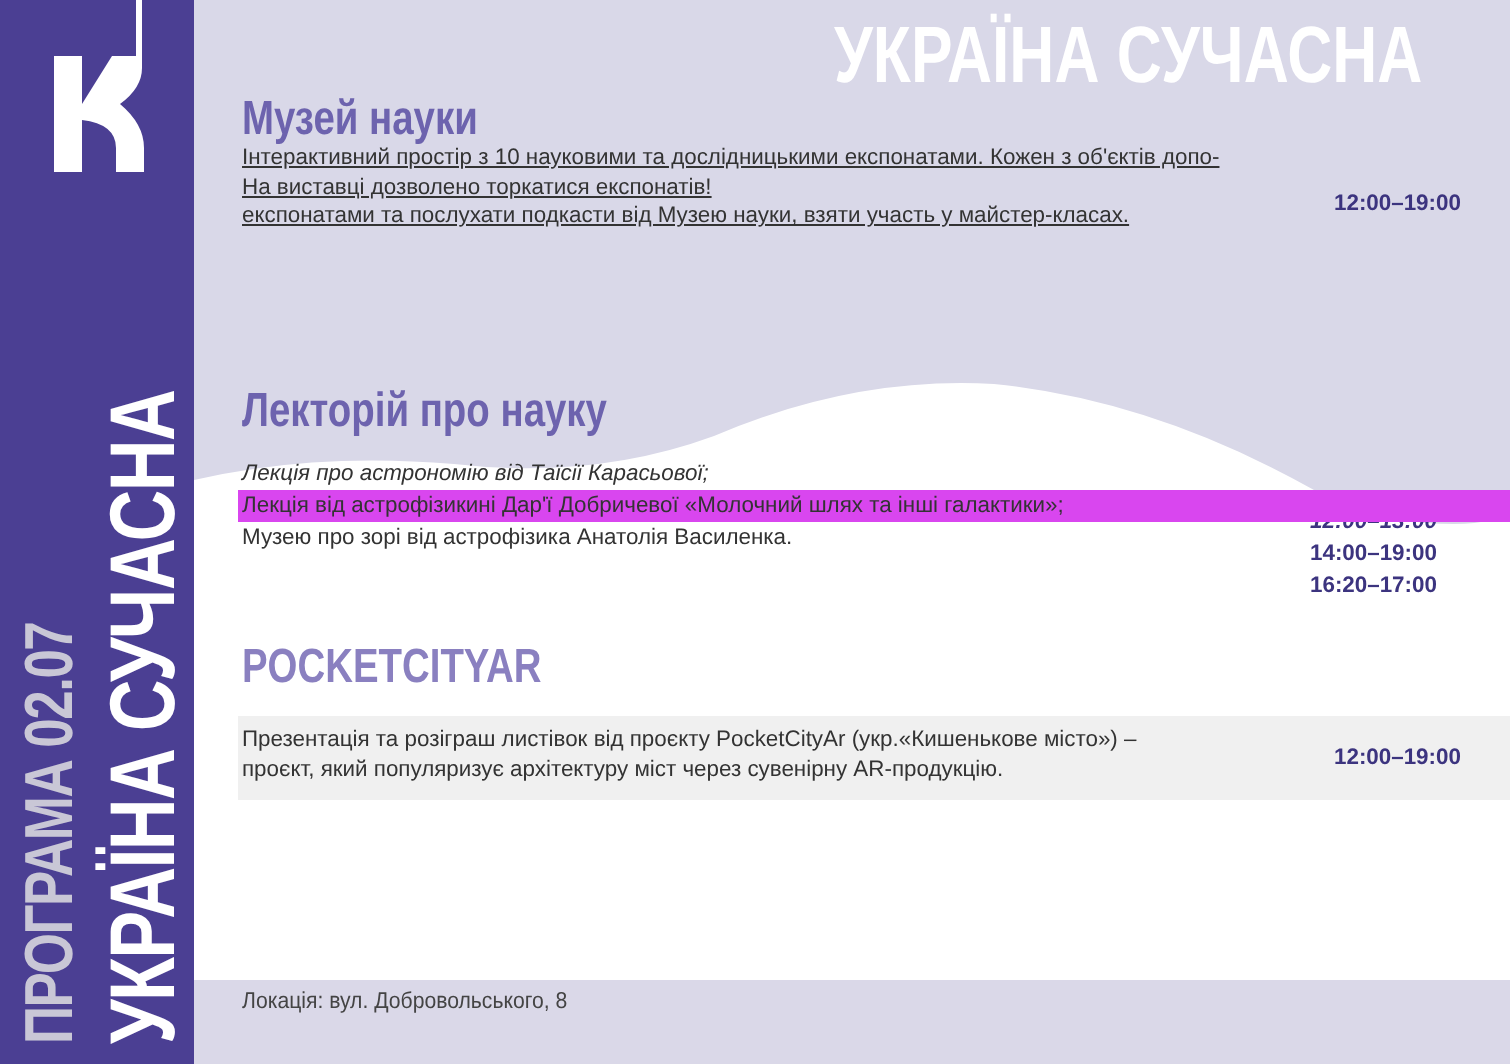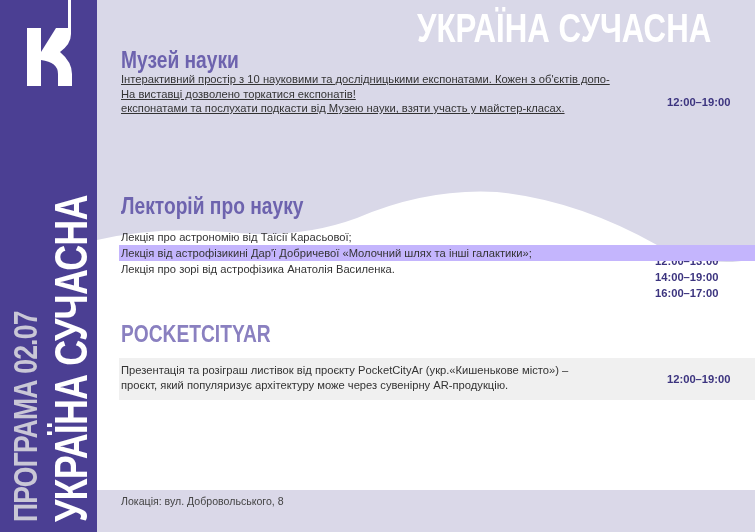--- a/index.html
+++ b/index.html
@@ -48,21 +48,21 @@
   .para.p1 { top: 72px; }
   .time {
     position: absolute; left: 570px; font-size: 11.2px; font-weight: bold; color: #3c347f;
   }
   .time.t1 { top: 96px; }
 
   .lect-row {
     position: absolute; left: 22px; width: 636px; height: 16px;
     font-size: 11.2px; color: #333333; line-height: 16px; padding-left: 2px;
   }
-  .lect-row.shaded { background: #c4b5fd; padding-left: 36px; }
+  .lect-row.shaded { background: #d946ef; padding-left: 36px; }
   .lect-row .lt { position: absolute; left: 2px; }
   .lect-row .tm { position: absolute; left: 536px; font-weight: bold; color: #3c347f; margin-top: 24px; }
 
   .pc-box {
     position: absolute; left: 22px; top: 358px; width: 636px; height: 42px;
     background: #f0f0f0;
   }
   .pc-box .txt { position: absolute; left: 2px; top: 5px; width: 520px; font-size: 11.2px; line-height: 14.5px; color: #333333; }
   .pc-box .tm { position: absolute; left: 548px; top: 15px; font-size: 11.2px; font-weight: bold; color: #3c347f; }
 
@@ -92,36 +92,36 @@
 
   <div class="sec-title s1">Музей науки</div>
   <div class="para p1">
     <div>Інтерактивний простір з 10 науковими та дослідницькими експонатами. Кожен з об'єктів допо-</div>
     <div>На виставці дозволено торкатися експонатів!</div>
     <div>експонатами та послухати подкасти від Музею науки, взяти участь у майстер-класах.</div>
   </div>
   <div class="time t1">12:00–19:00</div>
 
   <div class="sec-title s2">Лекторій про науку</div>
-  <div class="lect-row" style="top:229px;">
+  <div class="lect-row" style="top:229px;font-style:italic;">
     <span class="lt">Лекція про астрономію від Таїсії Карасьової;</span>
     <span class="tm">12:00–13:00</span>
   </div>
   <div class="lect-row shaded" style="top:245px;">
     <span class="lt">Лекція від астрофізикині Дар'ї Добричевої «Молочний шлях та інші галактики»;</span>
     <span class="tm">14:00–19:00</span>
   </div>
   <div class="lect-row" style="top:261px;">
-    <span class="lt">Лекція про зорі від астрофізика Анатолія Василенка.</span>
-    <span class="tm">16:00–17:00</span>
+    <span class="lt">Музею про зорі від астрофізика Анатолія Василенка.</span>
+    <span class="tm">16:20–17:00</span>
   </div>
 
   <div class="sec-title s3">POCKETCITYAR</div>
   <div class="pc-box">
     <div class="txt">
       <div>Презентація та розіграш листівок від проєкту PocketCityAr (укр.«Кишенькове місто») –</div>
-      <div>проєкт, який популяризує архітектуру може через сувенірну AR-продукцію.</div>
+      <div>проєкт, який популяризує архітектуру міст через сувенірну AR-продукцію.</div>
     </div>
     <div class="tm">12:00–19:00</div>
   </div>
 
   <div class="location">Локація: вул. Добровольського, 8</div>
 </div>
 
 </body></html>

